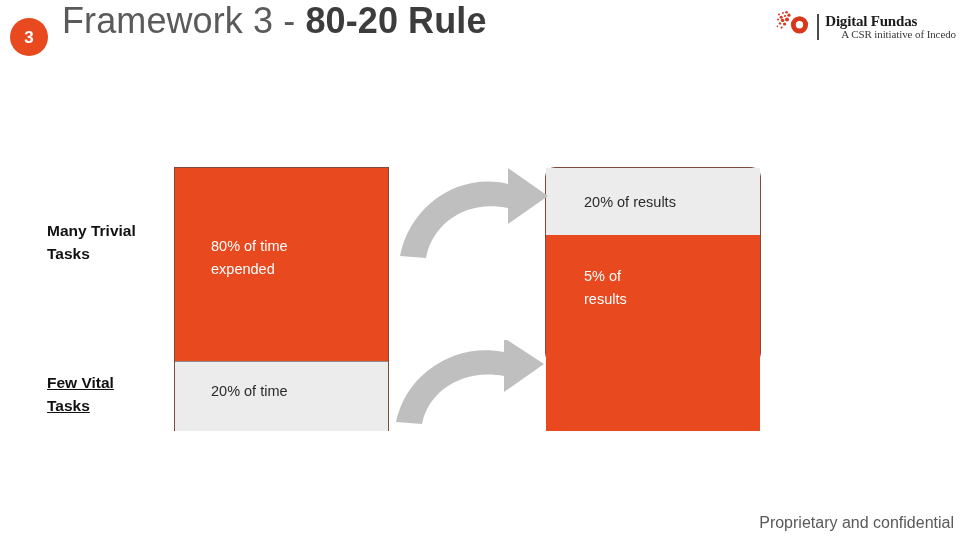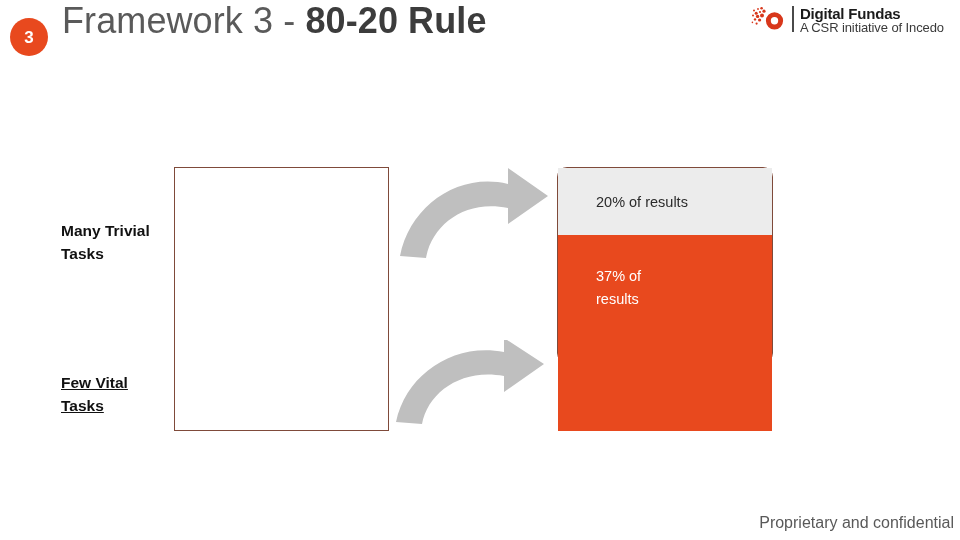--- a/index.html
+++ b/index.html
@@ -43,25 +43,26 @@
     letter-spacing: 0.1px;
   }
   .page-title .title-strong {
     font-weight: bold;
     color: #3c3c3c;
   }
 
   
   .logo {
     position: absolute;
-    right: 16px;
+    right: 4px;
     top: 6px;
     display: flex;
-    align-items: flex-start;
+    align-items: flex-end;
     height: 34px;
+    font-family: Liberation Serif, serif;
   }
   .logo-mark {
     width: 40px;
     height: 30px;
     position: relative;
     flex: 0 0 auto;
   }
   .logo-divider {
     width: 2px;
     height: 26px;
@@ -75,53 +76,53 @@
     justify-content: center;
   }
   .logo-name {
     font-size: 15px;
     font-weight: bold;
     color: #1b1b1b;
     line-height: 16px;
     letter-spacing: -0.2px;
   }
   .logo-tagline {
-    font-size: 13px;
+    font-size: 11px;
     color: #3a3a3a;
     line-height: 11px;
     letter-spacing: -0.1px;
+    margin-left: 16px;
   }
 
   
   .cat-label {
     position: absolute;
     font-size: 15.5px;
     font-weight: bold;
     color: #111111;
     line-height: 23px;
     width: 140px;
-    margin-left: 14px;
   }
   .cat-many { left: 47px; top: 219px; }
   .cat-few  { left: 47px; top: 371px; text-decoration: underline; }
 
   
   .bar {
     position: absolute;
     box-sizing: border-box;
     border: 1px solid #7f4a3a;
   }
   .bar-left {
     left: 174px;
     top: 167px;
     width: 215px;
     height: 264px;
   }
   .bar-right {
-    left: 557px;
+    left: 545px;
     top: 167px;
     width: 216px;
     height: 196px;
     border-radius: 10px;
   }
   .seg {
     box-sizing: border-box;
     position: relative;
     overflow: hidden;
   }
@@ -201,28 +202,35 @@
   </div>
 </div>
 
 <div class="cat-label cat-many" style="white-space: pre-line;">Many Trivial
 Tasks</div>
 
 <div class="cat-label cat-few" style="white-space: pre-line;">Few Vital
 Tasks</div>
 
 <div class="bar bar-left">
+  <div class="seg seg-orange">
+    <div class="seg-text on-orange t-left-orange">80% of time
+expended</div>
+  </div>
+  <div class="seg seg-gray">
+    <div class="seg-text on-gray t-left-gray">20% of time</div>
+  </div>
 </div>
 
 <div class="bar bar-right">
   <div class="seg seg-gray">
     <div class="seg-text on-gray t-right-gray">20% of results</div>
   </div>
   <div class="seg seg-orange">
-    <div class="seg-text on-orange t-right-orange">37% of
+    <div class="seg-text on-orange t-right-orange">5% of
 results</div>
   </div>
 </div>
 
 <div class="arrow arrow-top">
   <svg width="160" height="92" viewBox="0 0 160 92" xmlns="http://www.w3.org/2000/svg">
     <path d="M4,90
              C 14,40 62,6 112,18
              L 112,2
              L 152,30

